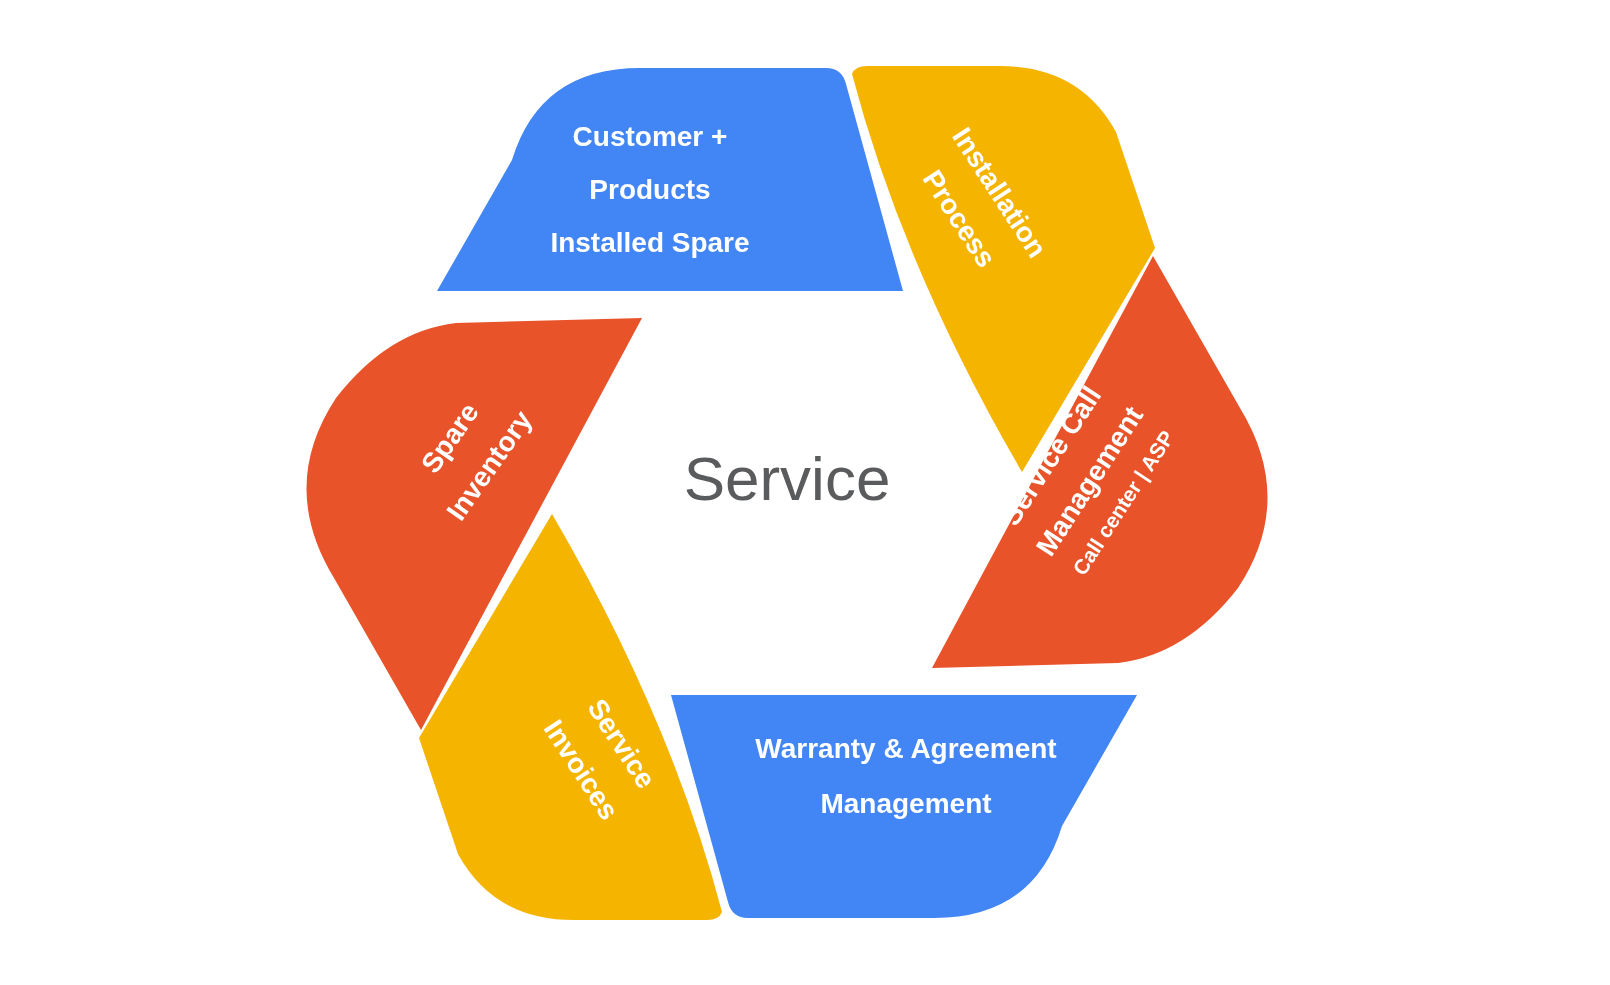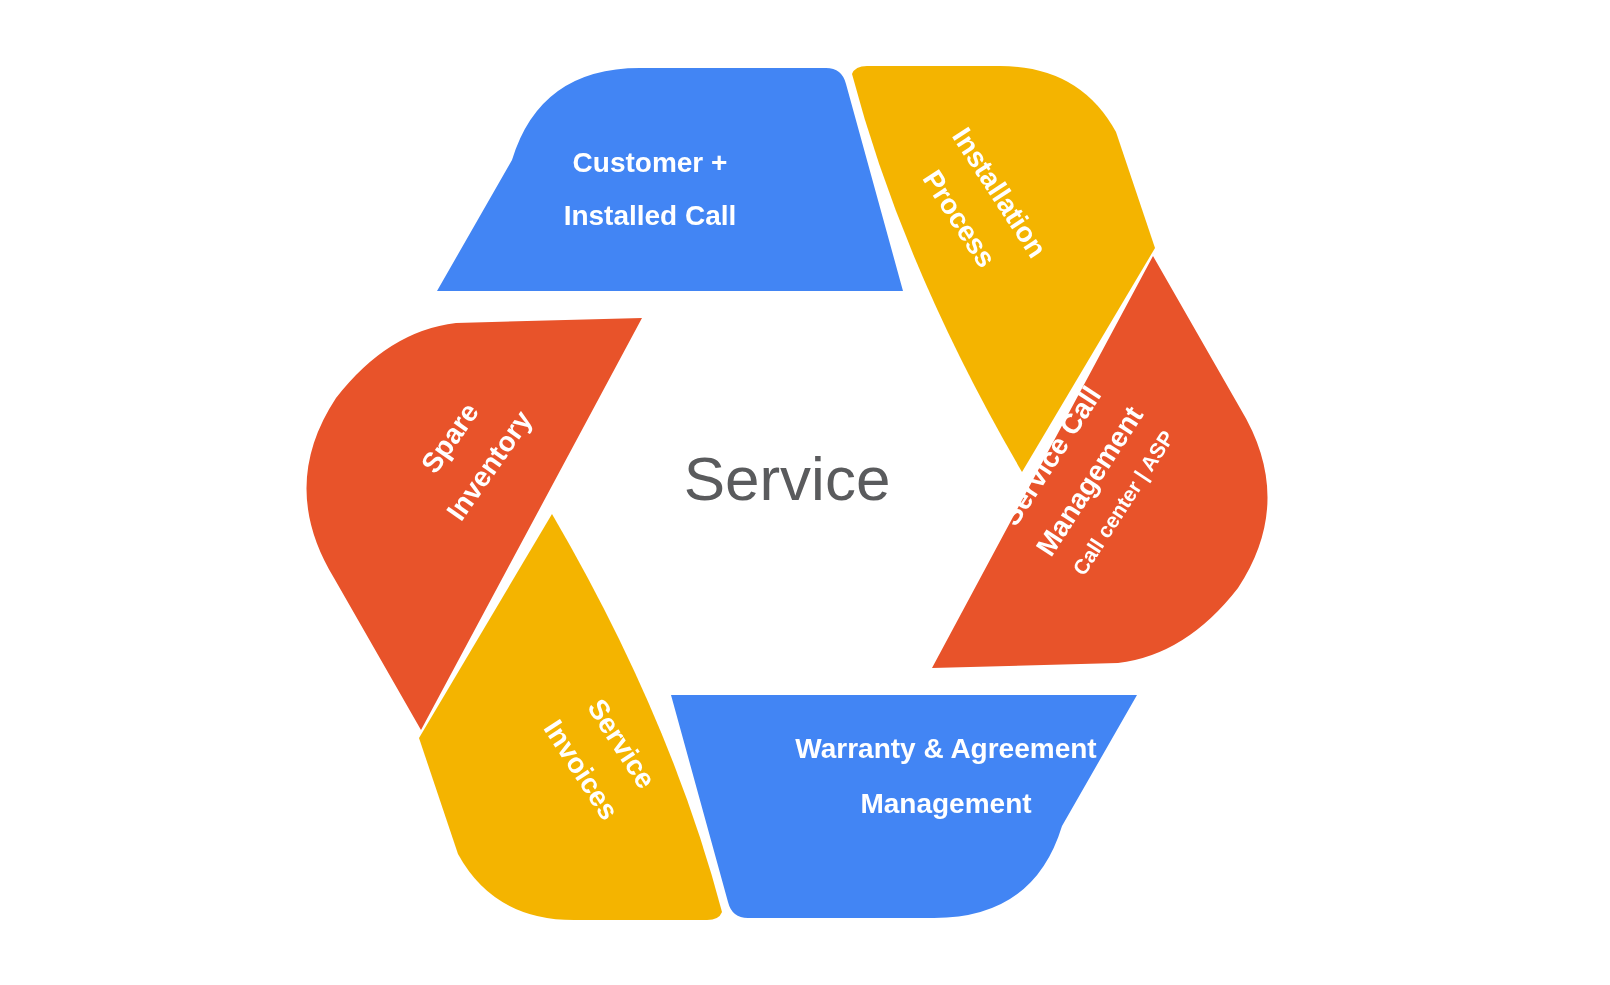--- a/index.html
+++ b/index.html
@@ -72,35 +72,36 @@
 
     <use href="#p-blue" transform="rotate(180 787 493)"></use>
 
     <use href="#p-yellow" transform="rotate(180 787 493)"></use>
 
     <use href="#p-orange" transform="rotate(180 787 493)"></use>
   </svg>
 
   <div class="seg-label lh53" style="left:650px; top:189px;">
     <div>Customer +</div>
-    <div>Installed Call</div>
+    <div>Products</div>
+    <div>Installed Spare</div>
   </div>
 
   <div class="seg-label lh48 rot57" style="left:979px; top:206px;">
     <div>Installation</div>
     <div>Process</div>
   </div>
 
   <div class="seg-label lh46 rotm57" style="left:1085px; top:478px;">
     <div>Service Call</div>
     <div>Management</div>
     <div class="small-line">Call center | ASP</div>
   </div>
 
-  <div class="seg-label lh55" style="left:946px; top:776px;">
+  <div class="seg-label lh55" style="left:906px; top:776px;">
     <div>Warranty &amp; Agreement</div>
     <div>Management</div>
   </div>
 
   <div class="seg-label lh48 rot57" style="left:601px; top:757px;">
     <div>Service</div>
     <div>Invoices</div>
   </div>
 
   <div class="seg-label lh48 rotm55" style="left:470px; top:452px;">

